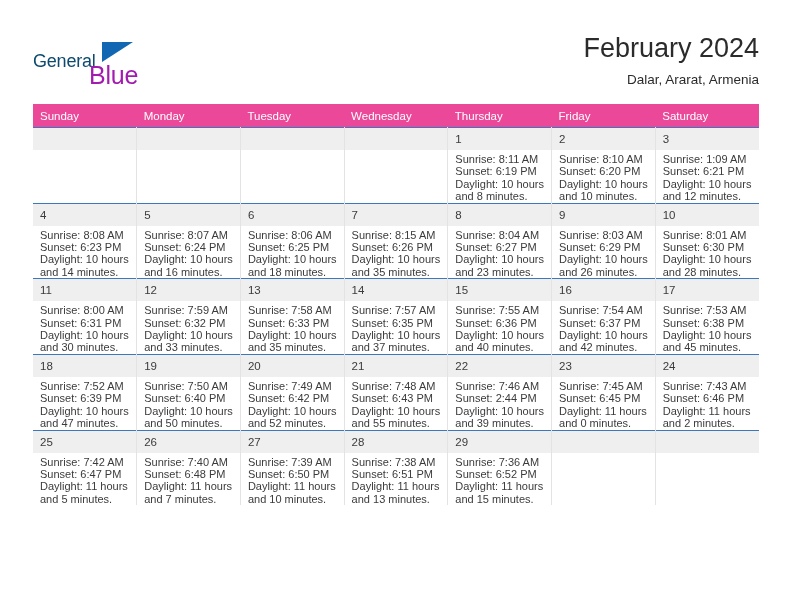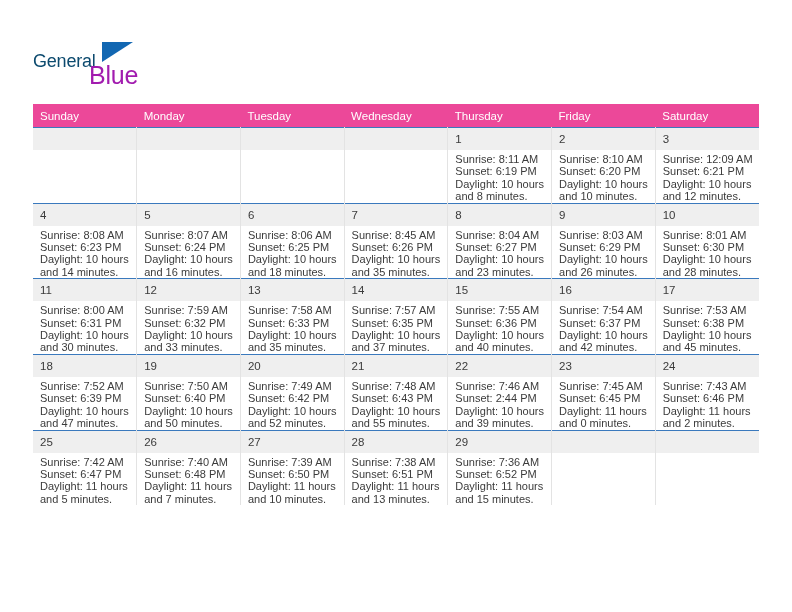--- a/index.html
+++ b/index.html
@@ -151,20 +151,22 @@
 
   <div class="header">
 
     <div class="logo">
       <span class="logo-general">General</span>
       <span class="logo-tri"></span>
       <span class="logo-blue">Blue</span>
     </div>
 
     <div class="title-block">
+      <h1 class="cal-title">February 2024</h1>
+      <p class="cal-subtitle">Dalar, Ararat, Armenia</p>
     </div>
 
   </div>
 
   <table class="calendar">
     <thead>
       <tr>
         <th>Sunday</th>
         <th>Monday</th>
         <th>Tuesday</th>
@@ -202,21 +204,21 @@
             <div class="info">
               <div>Sunrise: 8:10 AM</div>
               <div>Sunset: 6:20 PM</div>
               <div>Daylight: 10 hours</div>
               <div>and 10 minutes.</div>
             </div>
           </td>
           <td>
             <span class="daynum">3</span>
             <div class="info">
-              <div>Sunrise: 12:09 AM</div>
+              <div>Sunrise: 1:09 AM</div>
               <div>Sunset: 6:21 PM</div>
               <div>Daylight: 10 hours</div>
               <div>and 12 minutes.</div>
             </div>
           </td>
         </tr>
         <tr>
           <td>
             <span class="daynum">4</span>
             <div class="info">
@@ -240,21 +242,21 @@
             <div class="info">
               <div>Sunrise: 8:06 AM</div>
               <div>Sunset: 6:25 PM</div>
               <div>Daylight: 10 hours</div>
               <div>and 18 minutes.</div>
             </div>
           </td>
           <td>
             <span class="daynum">7</span>
             <div class="info">
-              <div>Sunrise: 8:45 AM</div>
+              <div>Sunrise: 8:15 AM</div>
               <div>Sunset: 6:26 PM</div>
               <div>Daylight: 10 hours</div>
               <div>and 35 minutes.</div>
             </div>
           </td>
           <td>
             <span class="daynum">8</span>
             <div class="info">
               <div>Sunrise: 8:04 AM</div>
               <div>Sunset: 6:27 PM</div>

